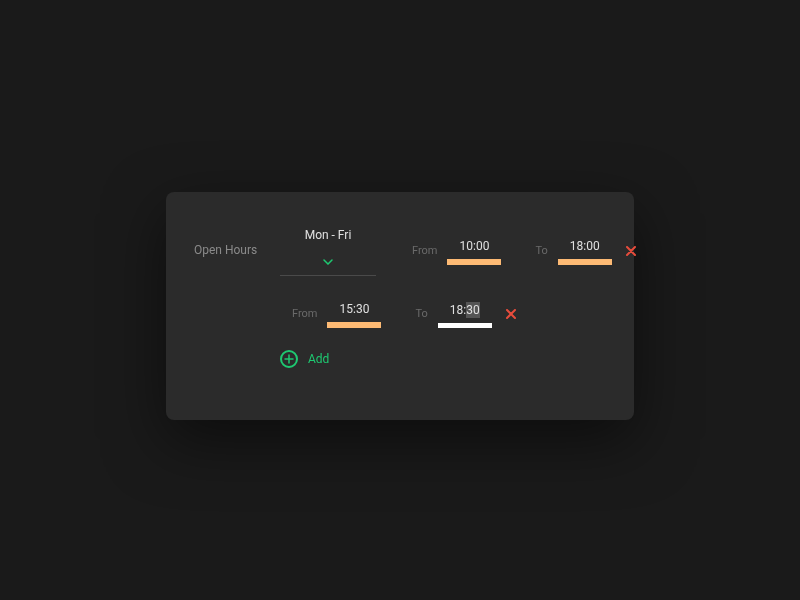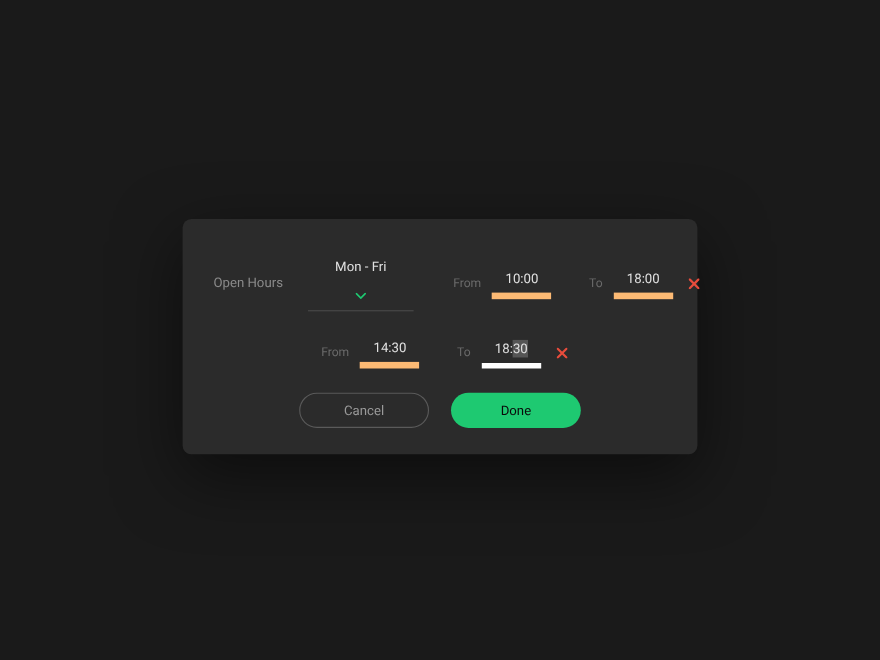--- a/index.html
+++ b/index.html
@@ -178,35 +178,39 @@
           </svg>
       </span>
     </div>
   </div>
 
   <div class="row">
     <div class="spacer-label"></div>
 
 
     <span class="small-label">From</span>
-    <div class="time-input">14:30</div>
+    <div class="time-input">15:30</div>
 
     <div class="gap-mid"></div>
 
     <span class="small-label">To</span>
     <div class="time-input active"><span>18:</span><span class="sel">30</span></div>
 
     <div class="delete-btn">
       <span>
         <svg viewBox="0 0 10 10">
             <path d="M1 1 L9 9 M9 1 L1 9" stroke="#e74c3c" stroke-width="2" stroke-linecap="round"></path>
           </svg>
       </span>
     </div>
   </div>
 
-
-  <div class="actions">
-    <div class="btn btn-cancel">Cancel</div>
-    <div class="btn btn-done">Done</div>
+  <div class="add-row">
+    <span class="plus-circle">
+      <svg viewBox="0 0 10 10">
+          <path d="M5 1 L5 9 M1 5 L9 5" stroke="#1ec971" stroke-width="1.5" stroke-linecap="round"></path>
+        </svg>
+    </span>
+    <span class="add-label">Add</span>
   </div>
 
+
 </div>
 
 </body></html>

